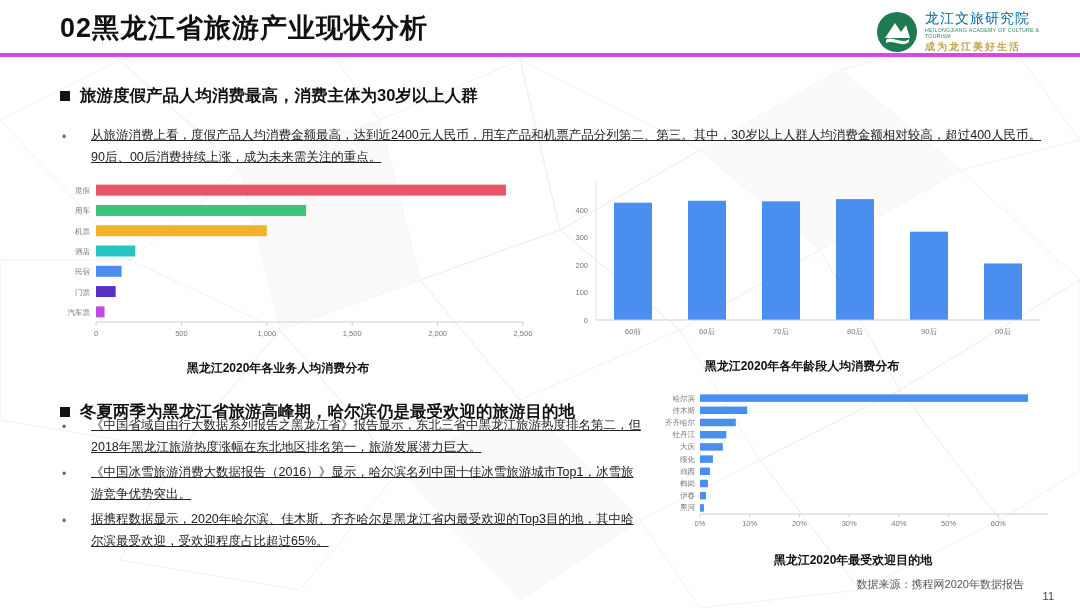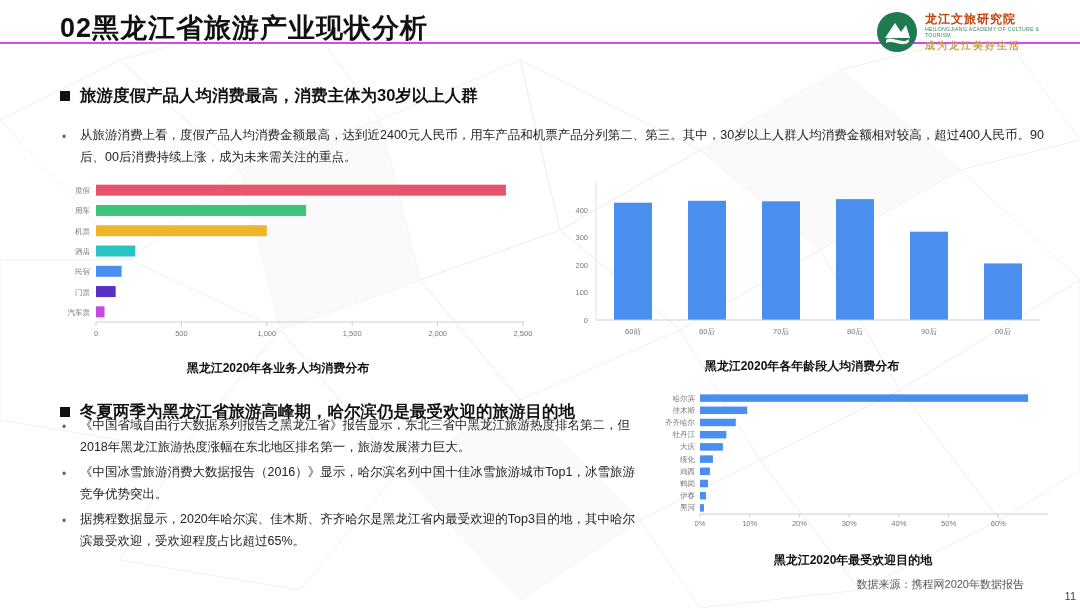--- a/index.html
+++ b/index.html
@@ -11,52 +11,52 @@
     position:relative;
     overflow:hidden;
     color:#1a1a1a;
   }
   
   .bg-deco { position:absolute; inset:0; pointer-events:none; overflow:hidden; }
   .bg-deco svg { position:absolute; inset:0; }
 
   
   .header {
-    position:absolute; left:0; top:0; width:1080px; height:44px;
+    position:absolute; left:0; top:0; width:1080px; height:57px;
     background:#ffffff;
-    border-bottom:2px solid #d946ef;
+    border-bottom:4px solid #d946ef;
   }
   .title {
     position:absolute; left:60px; top:10px;
     font-size:27px; font-weight:bold; letter-spacing:1px;
     color:#111;
   }
   .logo { position:absolute; right:24px; top:8px; width:180px; height:48px; display:flex; align-items:center; gap:7px;}
   .logo-mark { width:42px; height:42px; flex:0 0 42px; position:relative; }
   .logo-text { line-height:1.05; }
-  .logo-cn { font-size:12px; font-weight:bold; color:#c2410c; letter-spacing:1px; }
+  .logo-cn { font-size:14px; font-weight:normal; color:#0369a1; letter-spacing:1px; }
   .logo-en { font-size:5.2px; color:#2d8a5e; letter-spacing:0.3px; margin-top:2px;}
   .logo-sub { font-size:10px; color:#c8a24a; letter-spacing:2px; margin-top:3px; font-weight:bold;}
 
   
   .sec-head { position:absolute; display:flex; align-items:center; gap:10px; }
   .sq { width:10px; height:10px; background:#111; display:inline-block; }
   .sec-head .txt { font-size:16.5px; font-weight:bold; color:#111; }
 
   .para { position:absolute; font-size:12.5px; line-height:1.75; color:#222; }
   .para .dot { position:absolute; left:0; top:2px; color:#666; font-size:12px;}
-  .para .body { display:block; margin-left:18px; }
+  .para .body { display:block; margin-left:29px;text-decoration:underline; }
 
   
   .chart { position:absolute; }
   .cap { position:absolute; font-size:12px; font-weight:bold; color:#111; text-align:center; width:100%; }
   .axis-lbl-sm { font-size:7.5px; fill:#777; }
 
   .footer-note { position:absolute; right:56px; bottom:16px; font-size:11px; color:#555; }
-  .pageno { position:absolute; right:4px; bottom:6px; font-size:11px; color:#444; }
+  .pageno { position:absolute; right:26px; bottom:6px; font-size:11px; color:#444; }
 </style>
 </head>
 <body>
 
 <div class="bg-deco">
   <svg width="1080" height="608" viewBox="0 0 1080 608">
     <g stroke="#f0f0f0" stroke-width="1" fill="none">
       <polygon points="0,120 120,60 240,170 130,260"></polygon>
       <polygon points="120,60 300,10 380,120 240,170"></polygon>
       <polygon points="240,170 380,120 420,280 280,330"></polygon>

